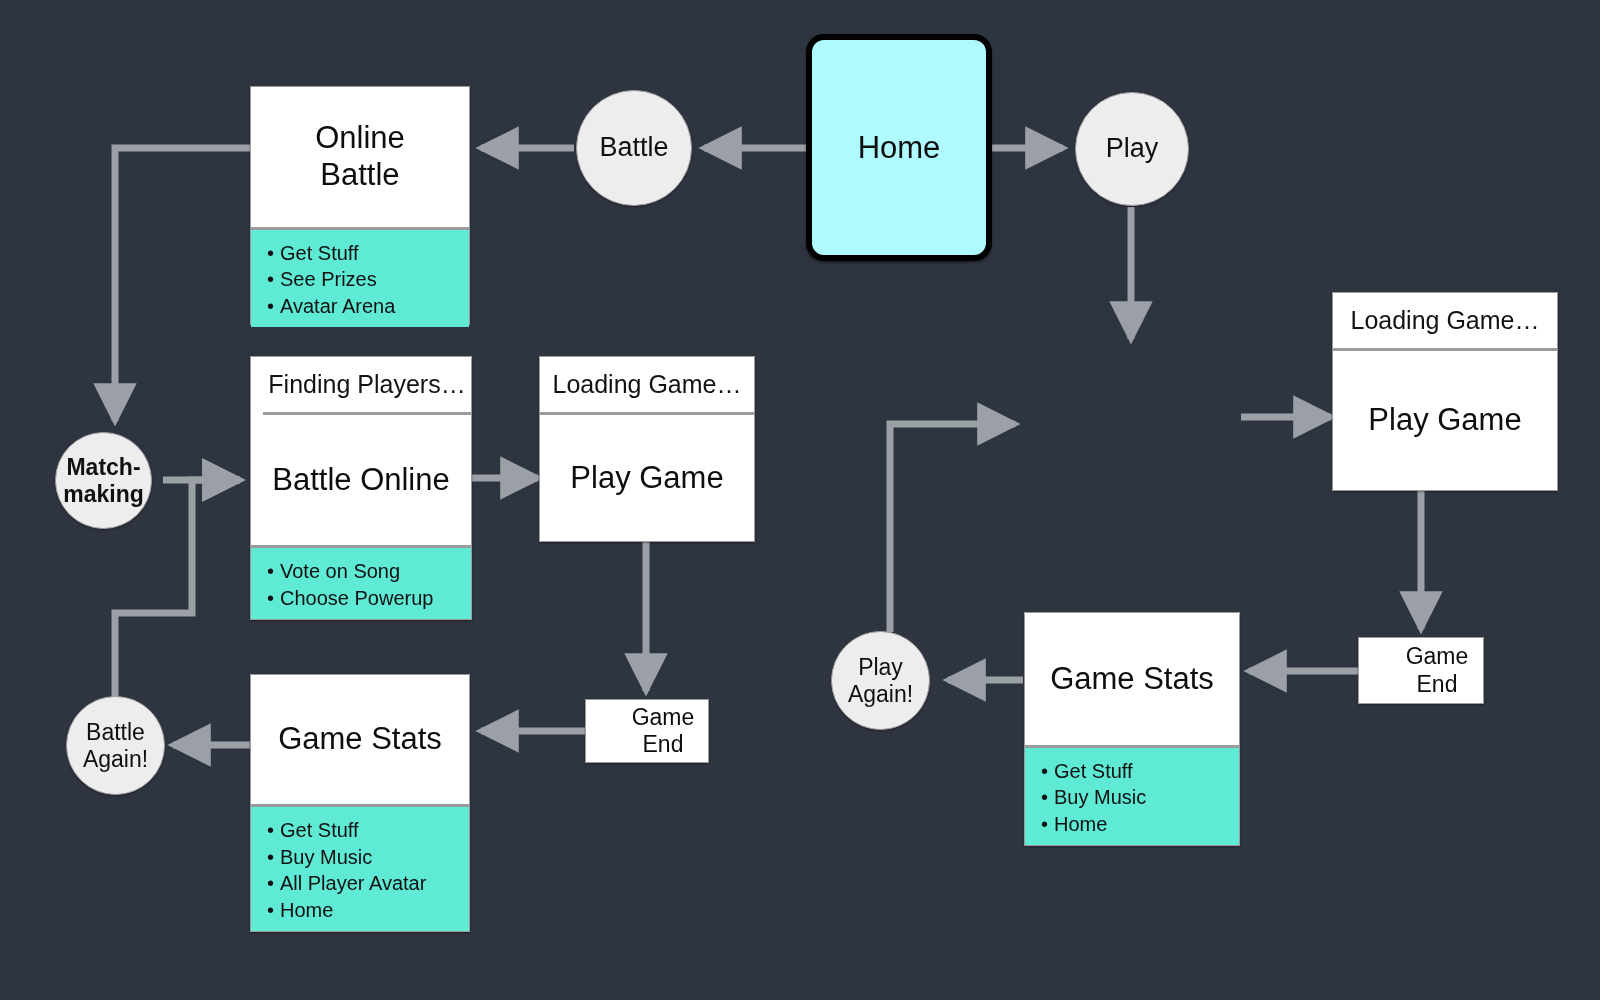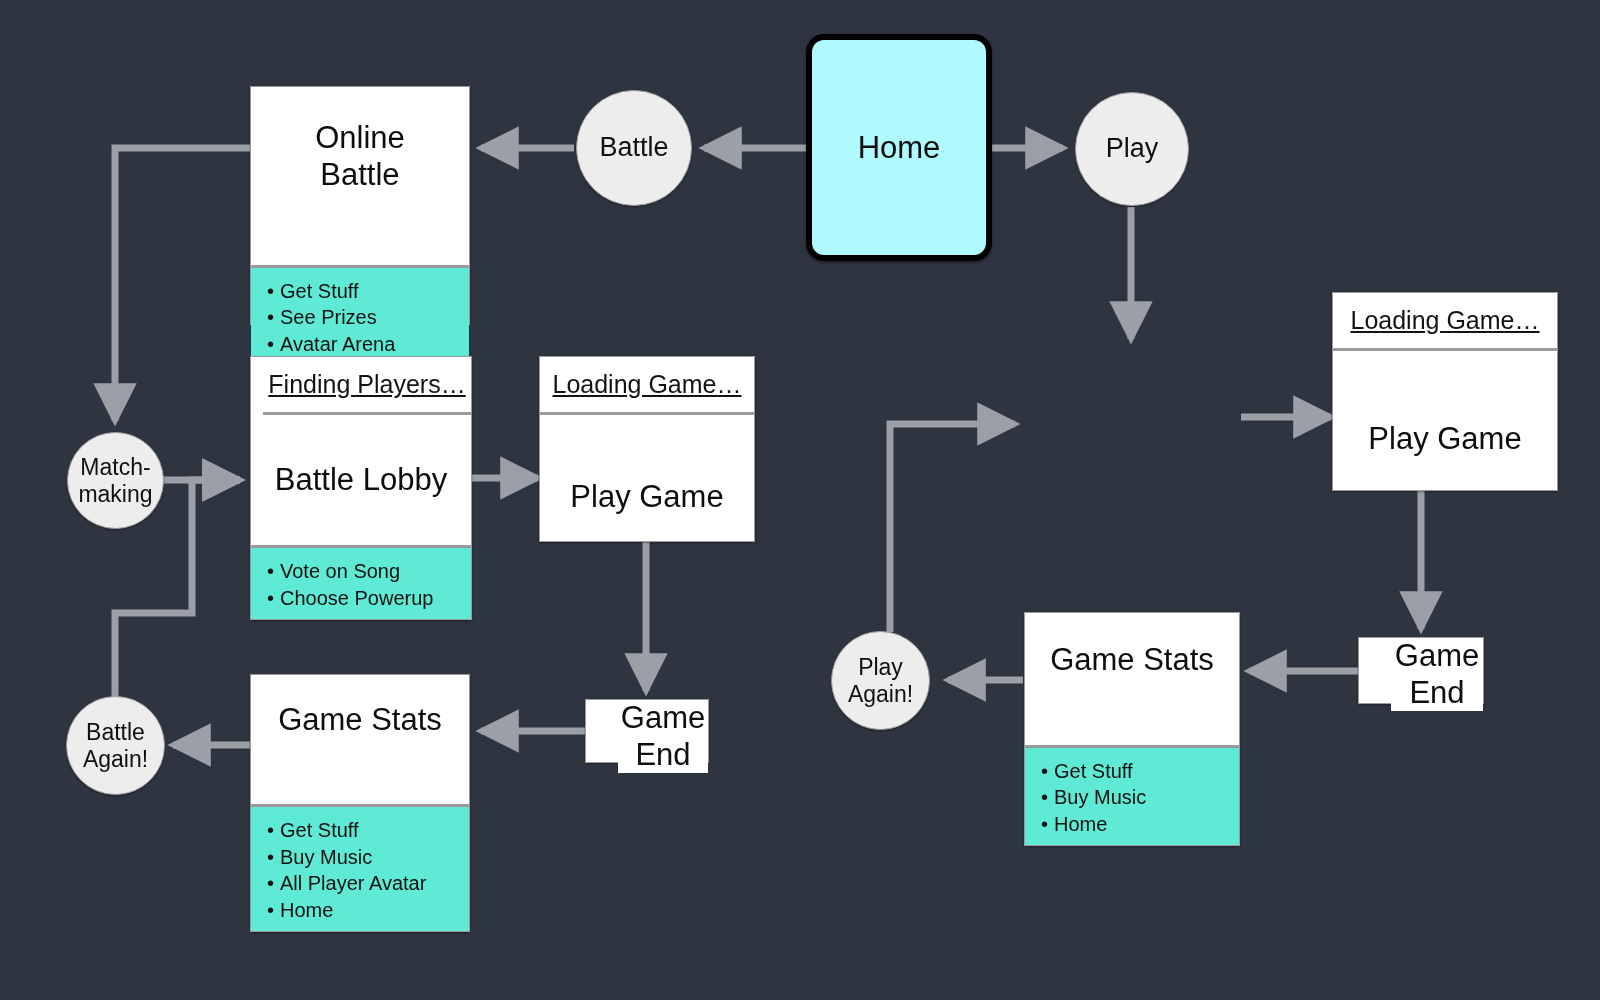--- a/index.html
+++ b/index.html
@@ -25,21 +25,20 @@
     position: absolute;
     left: 0;
     top: 0;
     width: 1600px;
     height: 1000px;
     pointer-events: none;
   }
   .node {
     position: absolute;
     box-sizing: border-box;
-    gap: 38px;
   }
   
   .box {
     background: #ffffff;
     border: 1px solid #9a9a9a;
     display: flex;
     flex-direction: column;
     box-shadow: 0 1px 2px rgba(0,0,0,0.35);
   }
   .box .hdr {
@@ -47,35 +46,34 @@
     color: #131313;
     font-size: 25px;
     line-height: 1;
     display: flex;
     align-items: center;
     justify-content: center;
     border-bottom: 3px solid #9b9b9b;
     flex: 0 0 auto;
     padding: 0 8px;
     white-space: nowrap;
-    text-decoration: underline;
   }
   .box .ttl {
     background: #ffffff;
     color: #0e0e0e;
     display: flex;
     align-items: center;
     justify-content: center;
     text-align: center;
     flex: 1 1 auto;
     padding: 0 8px;
     line-height: 1.18;
   }
   .box .ttl.big { font-size: 31px; }
-  .box .ttl.sml { font-size: 31px; margin-left: 32px; }
+  .box .ttl.sml { font-size: 23px; margin-left: 32px; }
   .box .ftr {
     background: #5eead4;
     color: #111111;
     border-top: 3px solid #9b9b9b;
     flex: 0 0 auto;
     padding: 10px 0 8px 16px;
     font-size: 20px;
     line-height: 1.22;
   }
   .box .ftr ul {
@@ -188,30 +186,30 @@
   </div>
 
   <div class="node home" style="left:806px; top:34px; width:186px; height:227px;">
     <span>Home</span>
   </div>
 
   <div class="node circle c-lg" style="left:1075px; top:92px; width:114px; height:114px;">
     <span>Play</span>
   </div>
 
-  <div class="node circle c-md" style="left:67px; top:432px; width:97px; height:97px;">
+  <div class="node circle c-md" style="left:55px; top:432px; width:97px; height:97px;font-weight:bold;">
     <span>
       <span>Match-</span><br>
       <span>making</span>
     </span>
   </div>
 
   <div class="node box" style="left:250px; top:356px; width:222px; height:264px;">
     <div class="hdr" style="height:55px;margin-left:12px;">Finding Players…</div>
-    <div class="ttl big">Battle Lobby</div>
+    <div class="ttl big">Battle Online</div>
     <div class="ftr">
       <ul>
         <li>Vote on Song</li>
         <li>Choose Powerup</li>
       </ul>
     </div>
   </div>
 
   <div class="node box" style="left:539px; top:356px; width:216px; height:186px;">
     <div class="hdr" style="height:55px;">Loading Game…</div>

